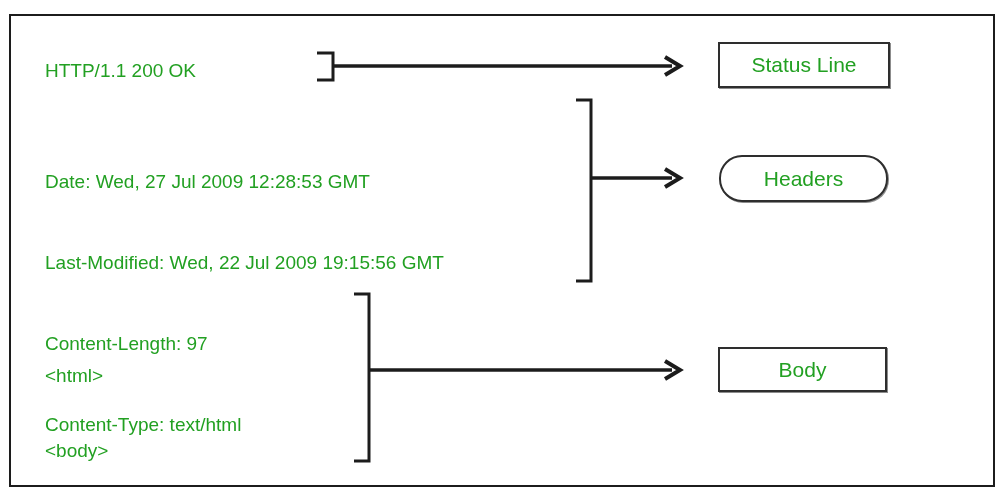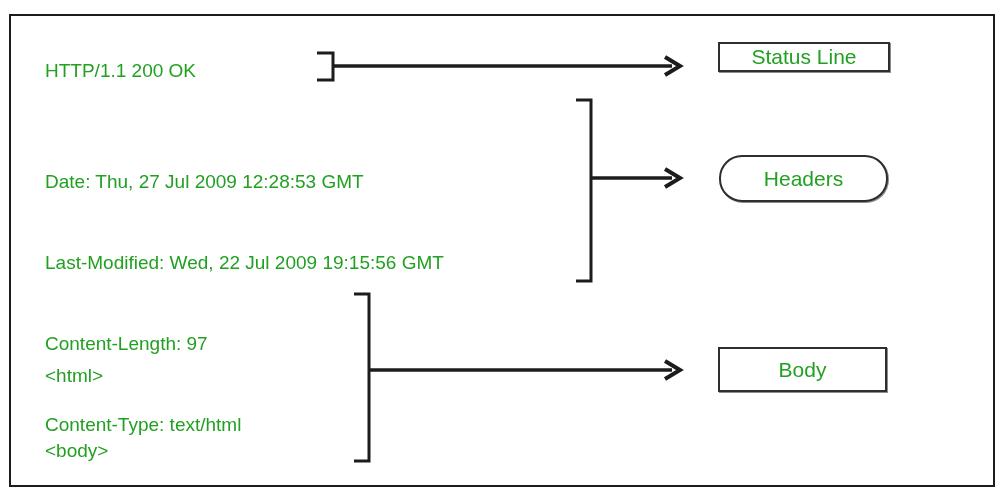--- a/index.html
+++ b/index.html
@@ -62,35 +62,35 @@
     justify-content: center;
     background: #ffffff;
     border: 2px solid var(--boxBorder, #2e2e2e);
     box-shadow: 1px 1px 0 rgba(0,0,0,0.45);
     box-sizing: border-box;
   }
   .label-box span {
     color: var(--green, #22a022);
     font-size: 21px;
   }
-  .box-status { left: 718px; top: 42px;  width: 172px; height: 30px; }
+  .box-status { left: 718px; top: 42px;  width: 172px; height: 46px; }
   .box-headers{ left: 719px; top: 155px; width: 169px; height: 47px; border-radius: 23px; }
   .box-body   { left: 718px; top: 347px; width: 169px; height: 45px; }
 </style>
 </head>
 <body>
 
 <div class="canvas">
 
   <div class="frame"></div>
 
   <div class="code status-line-text">HTTP/1.1 200 OK</div>
 
   <div class="code headers-block">
-    <div>Date: Thu, 27 Jul 2009 12:28:53 GMT</div>
+    <div>Date: Wed, 27 Jul 2009 12:28:53 GMT</div>
     <div>Last-Modified: Wed, 22 Jul 2009 19:15:56 GMT</div>
     <div>Content-Length: 97</div>
     <div>Content-Type: text/html</div>
     
   </div>
 
   <div class="code body-block">
     <div>&lt;html&gt;</div>
     <div>&lt;body&gt;</div>
     

